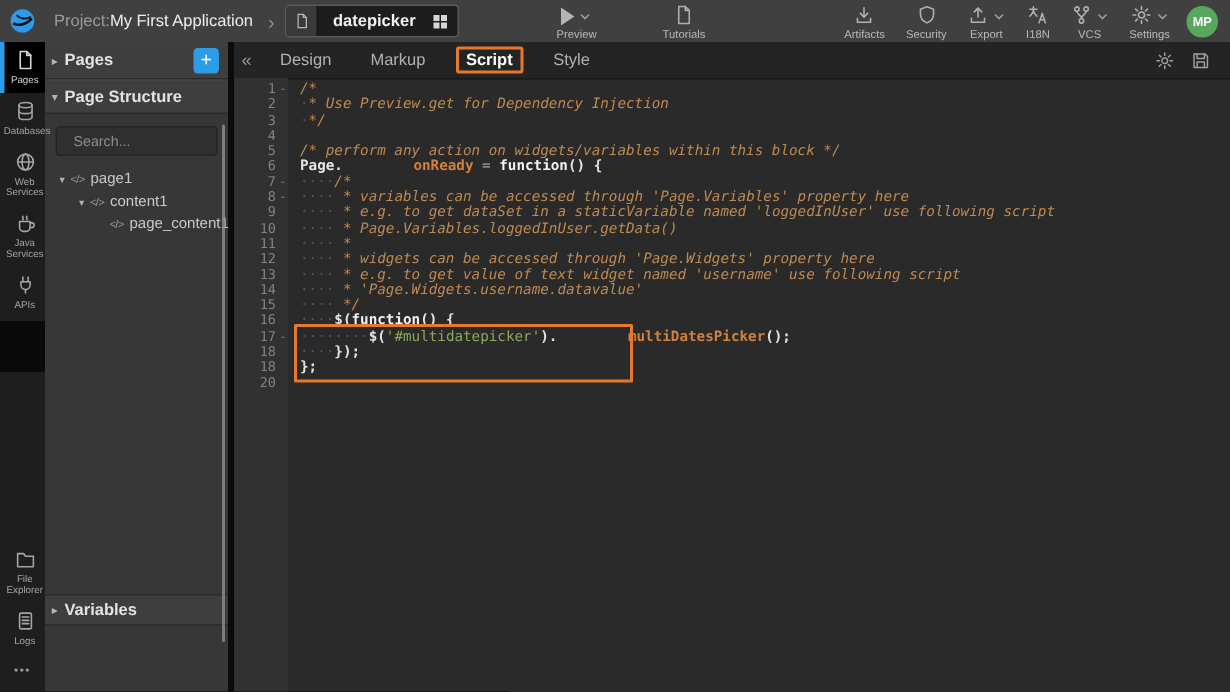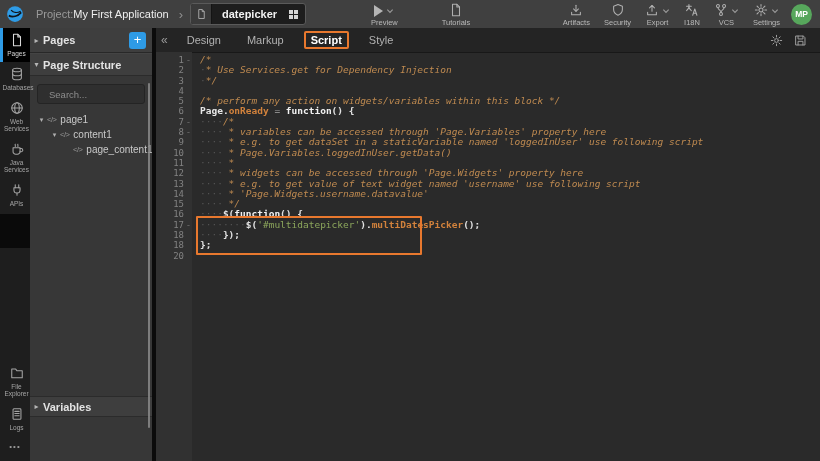--- a/index.html
+++ b/index.html
@@ -87,21 +87,21 @@
   .gl{display:flex;justify-content:flex-end;height:10.3px;}
   .gl .fold{width:7px;color:#6d6d6d;text-align:center;}
   .gl .num{padding-right:1px;}
   #codelines{flex:1;position:relative;padding:3px 0 0 8px;color:#dcdcdc;}
   .codeline{height:10.3px;white-space:pre;}
   .tok-cmt{color:#BF8A50;font-style:italic;}
   .tok-ws{color:#545454;}
   .tok-pl{color:#E2E2E2;font-weight:bold;}
   .tok-kw{color:#F2F2F2;font-weight:bold;}
   .tok-id{color:#E8E8E8;font-weight:bold;text-align:center;}
-  .tok-fn{color:#D2823C;font-weight:bold;}
+  .tok-fn{color:#D2823C;font-weight:bold;margin-left:47px;}
   .tok-op{color:#A5A5A5;}
   .tok-str{color:#8CA65C;}
   .hlbox{position:absolute;border:2px solid #E8782E;border-radius:1px;pointer-events:none;z-index:3;}
 </style>
 </head>
 <body>
 
 <div id="app">
 
   <div class="topbar">
@@ -434,21 +434,21 @@
             <span class="num">18</span>
             <span class="fold"></span>
           </div>
           <div class="gl">
             <span class="num">20</span>
             <span class="fold"></span>
           </div>
         </div>
       <div id="codelines">
           <div class="codeline"><span class="tok-cmt">/*</span></div>
-          <div class="codeline"><span class="tok-ws">·</span><span class="tok-cmt">* Use Services.get for Dependency Injection</span></div>
+          <div class="codeline"><span class="tok-ws">·</span><span class="tok-cmt">* Use Preview.get for Dependency Injection</span></div>
           <div class="codeline"><span class="tok-ws">·</span><span class="tok-cmt">*/</span></div>
           <div class="codeline"></div>
           <div class="codeline"><span class="tok-cmt">/* perform any action on widgets/variables within this block */</span></div>
           <div class="codeline"><span class="tok-id">Page</span><span class="tok-pl">.</span><span class="tok-fn">onReady</span><span class="tok-op"> = </span><span class="tok-kw">function</span><span class="tok-pl">() {</span></div>
           <div class="codeline"><span class="tok-ws">····</span><span class="tok-cmt">/*</span></div>
           <div class="codeline"><span class="tok-ws">····</span><span class="tok-cmt"> * variables can be accessed through 'Page.Variables' property here</span></div>
           <div class="codeline"><span class="tok-ws">····</span><span class="tok-cmt"> * e.g. to get dataSet in a staticVariable named 'loggedInUser' use following script</span></div>
           <div class="codeline"><span class="tok-ws">····</span><span class="tok-cmt"> * Page.Variables.loggedInUser.getData()</span></div>
           <div class="codeline"><span class="tok-ws">····</span><span class="tok-cmt"> *</span></div>
           <div class="codeline"><span class="tok-ws">····</span><span class="tok-cmt"> * widgets can be accessed through 'Page.Widgets' property here</span></div>

